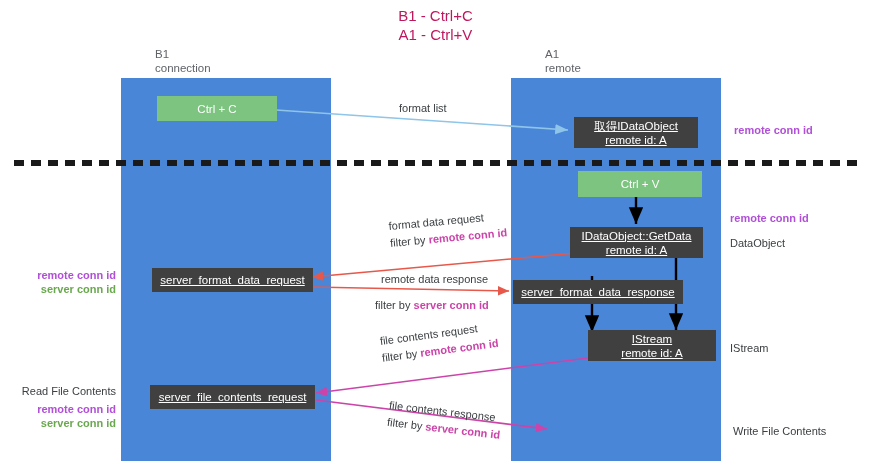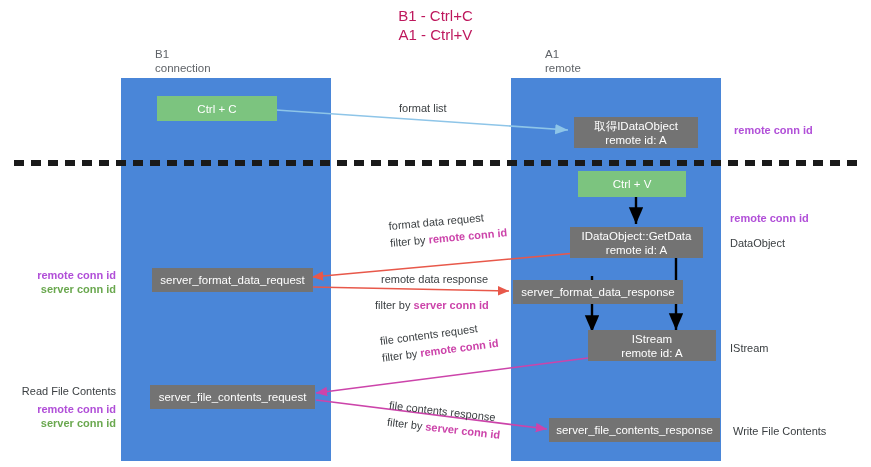--- a/index.html
+++ b/index.html
@@ -28,21 +28,21 @@
   
   .lane{background:#4a86d8;}
 
   
   .node{
     display:flex;flex-direction:column;align-items:center;justify-content:center;
     color:#ffffff;font-size:11.5px;line-height:14px;text-align:center;
     box-sizing:border-box;
   }
   .node.green{background:#7cc47f;}
-  .node.orange{background:#737373;}
+  .node.orange{background:#404040;text-decoration:underline;}
   .node .l2{font-size:11.5px;}
 
   
   .lbl{font-size:11px;line-height:14px;color:#3c4043;white-space:nowrap;}
   .lbl.r{text-align:right;}
   .purple{color:#b14fd8;font-weight:bold;}
   .green-t{color:#6aa84f;font-weight:bold;}
   .magenta{color:#cc44aa;font-weight:bold;}
 </style>
 </head>
@@ -104,21 +104,21 @@
 
   <div class="abs node green" style="left:157px;top:96px;width:120px;height:25px;">
     <div>Ctrl + C</div>
   </div>
 
   <div class="abs node orange" style="left:574px;top:117px;width:124px;height:31px;">
     <div>取得IDataObject</div>
     <div class="l2">remote id: A</div>
   </div>
 
-  <div class="abs node green" style="left:578px;top:171px;width:108px;height:26px;">
+  <div class="abs node green" style="left:578px;top:171px;width:124px;height:26px;">
     <div>Ctrl + V</div>
   </div>
 
   <div class="abs node orange" style="left:570px;top:227px;width:133px;height:31px;text-align:center;">
     <div>IDataObject::GetData</div>
     <div class="l2">remote id: A</div>
   </div>
 
   <div class="abs node orange" style="left:152px;top:268px;width:161px;height:24px;">
     <div>server_format_data_request</div>
@@ -130,23 +130,20 @@
 
   <div class="abs node orange" style="left:588px;top:330px;width:128px;height:31px;">
     <div>IStream</div>
     <div class="l2">remote id: A</div>
   </div>
 
   <div class="abs node orange" style="left:150px;top:385px;width:165px;height:24px;">
     <div>server_file_contents_request</div>
   </div>
 
-  <div class="abs node orange" style="left:549px;top:418px;width:171px;height:24px;">
-    <div>server_file_contents_response</div>
-  </div>
 
   <div class="abs lbl" style="left:399px;top:101px;">format list</div>
 
   <div class="abs" style="left:388px;top:219px;transform:rotate(-5.2deg);transform-origin:left top;">
     <div class="lbl">format data request</div>
     <div class="lbl" style="margin-top:3px;">
       <span>filter by </span><span class="magenta">remote conn id</span>
     </div>
   </div>
 

